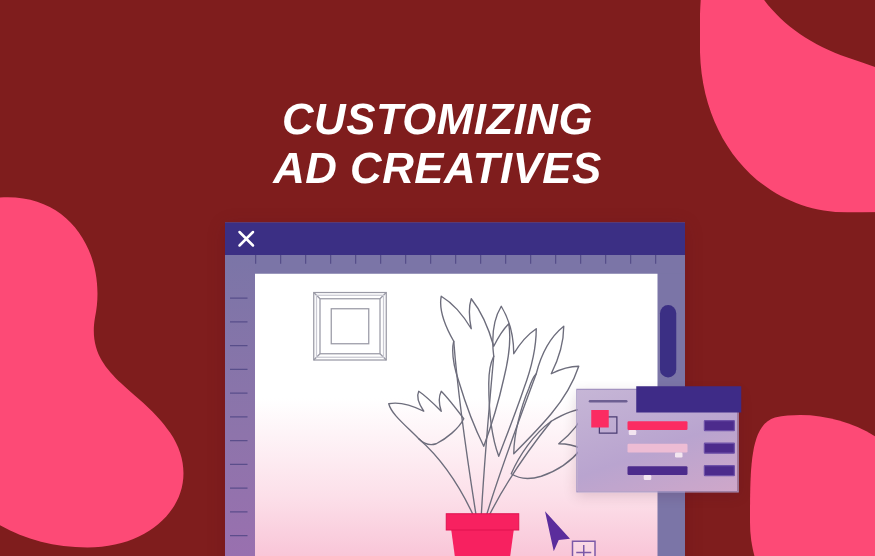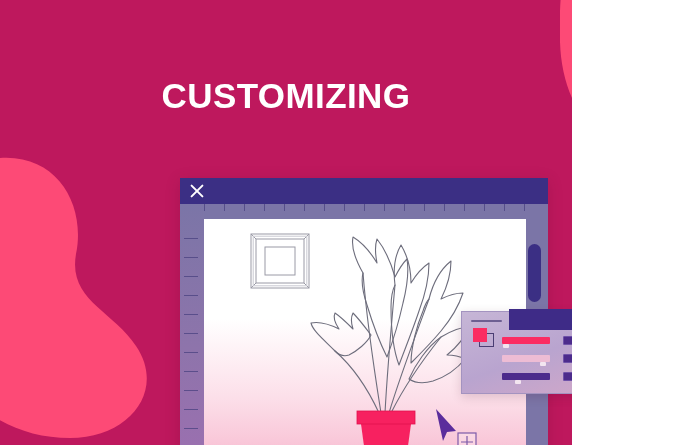--- a/index.html
+++ b/index.html
@@ -3,23 +3,24 @@
 <meta charset="utf-8">
 <style>
   * { box-sizing: border-box; margin: 0; padding: 0; }
   html, body {
     width: 700px; height: 445px;
     overflow: hidden;
     font-family: "Liberation Sans", sans-serif;
   }
   #stage {
     position: relative;
-    width: 572px; height: 445px;
-    background: #be185d;
+    width: 700px; height: 445px;
+    background: #7f1d1d;
     overflow: hidden;
+    font-style: italic;
   }
   
   .blob { position: absolute; pointer-events: none; }
   #blob-left  { left: -66px; top: 150px;  width: 270px; height: 290px; }
   #blob-right { left: 560px; top: -70px;  width: 220px; height: 240px; }
   #blob-bottom{ left: 600px; top: 330px;  width: 170px; height: 180px; }
 
   
   #heading {
     position: absolute;
@@ -137,20 +138,21 @@
   </svg>
   <svg class="blob" id="blob-right" viewBox="0 0 220 240">
     <path d="M28 0 C30 60 66 98 118 116 C172 134 214 150 218 196 C222 238 168 240 118 240 C52 240 2 186 0 112 C-2 48 8 0 28 0 Z" fill="#fd4a76"></path>
   </svg>
   <svg class="blob" id="blob-bottom" viewBox="0 0 170 180">
     <path d="M20 4 C72 -6 126 24 148 72 C170 122 146 178 92 180 C38 182 0 140 0 88 C0 44 0 10 20 4 Z" fill="#fd4a76"></path>
   </svg>
 
   <div id="heading">
     <span class="l">CUSTOMIZING</span>
+    <span class="l">AD CREATIVES</span>
   </div>
 
   <div id="app-window">
 
     <div id="titlebar">
       <svg id="close-icon" viewBox="0 0 14 14">
         <path d="M1.6 1.6 L12.4 12.4 M12.4 1.6 L1.6 12.4" stroke="#ffffff" stroke-width="2" stroke-linecap="round"></path>
       </svg>
     </div>
 

